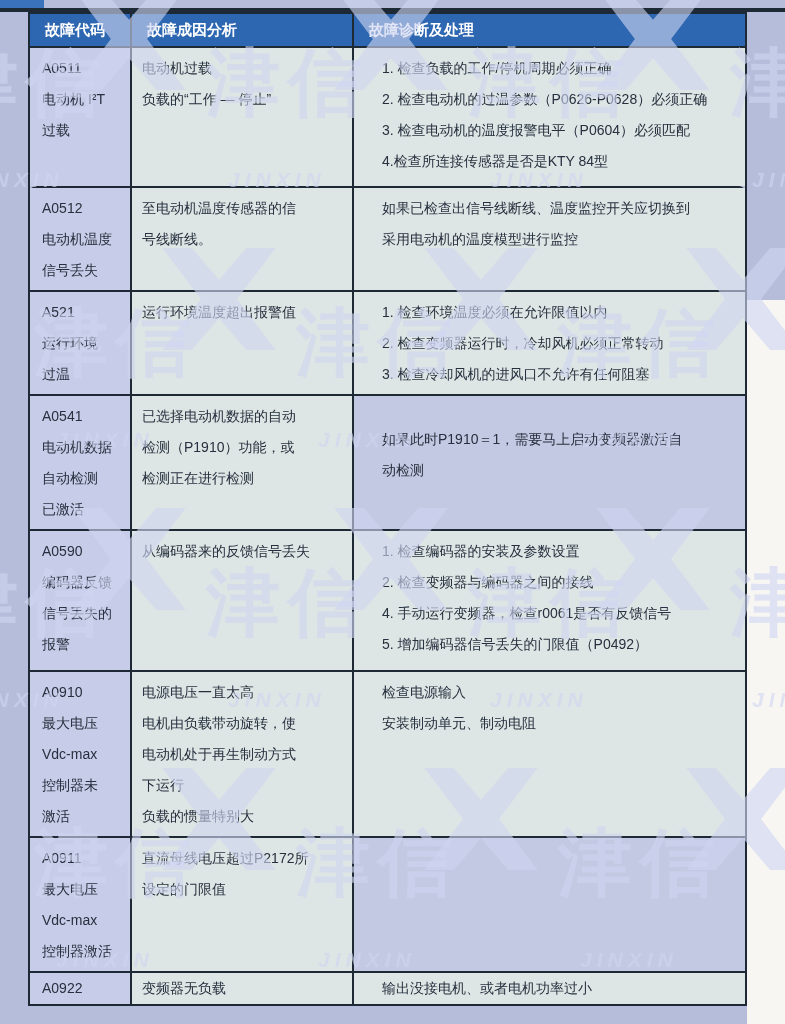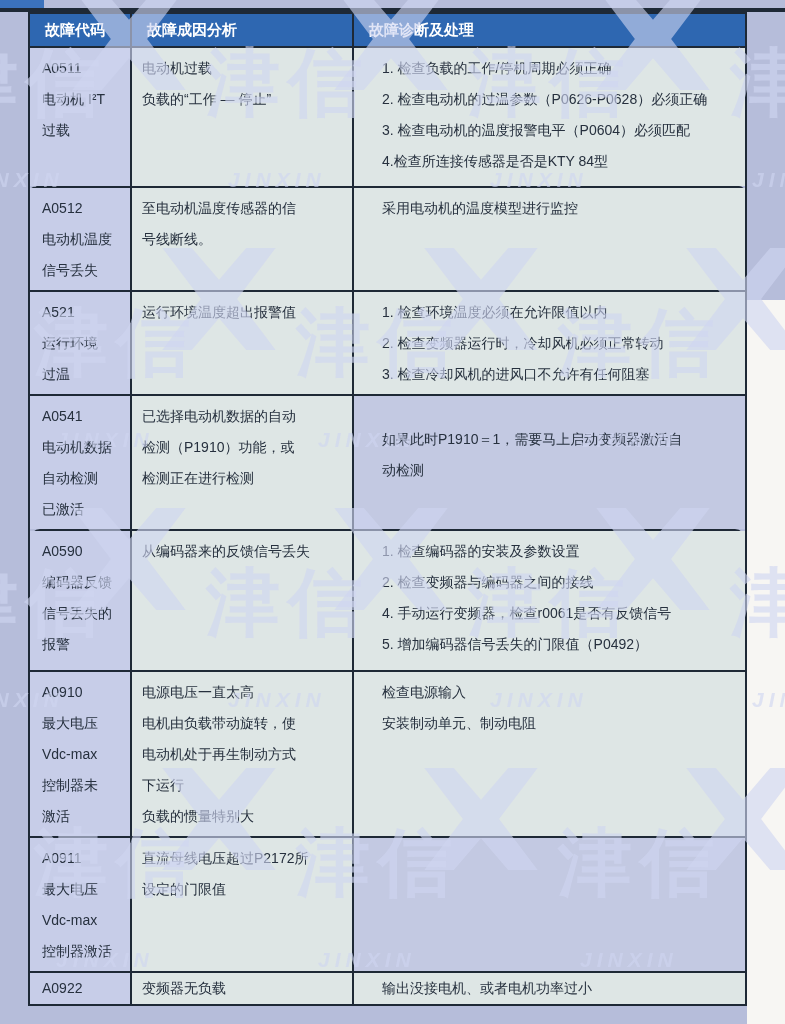--- a/index.html
+++ b/index.html
@@ -45,21 +45,21 @@
   .cell .line { line-height:31px; white-space:nowrap; }
   .code   { background:var(--code-cell-bg,#c7cde8); border-right:2px solid var(--border,#1e2936); padding-left:12px; }
   .cause  { background:var(--cell-bg,#dee6e5); border-right:2px solid var(--border,#1e2936); }
   .remedy { background:var(--cell-bg,#dee6e5); padding-left:28px; }
 
   
   .trow:nth-child(2) { min-height:140px; }
   .trow:nth-child(3) { min-height:103px;border-radius:6px; }
   .trow:nth-child(4) { min-height:103px; }
   .trow:nth-child(5) { min-height:135px; }
-  .trow:nth-child(6) { min-height:141px;border-radius:10px; }
+  .trow:nth-child(6) { min-height:141px; }
   .trow:nth-child(7) { min-height:163px; }
   .trow:nth-child(8) { min-height:125px; }
   .trow:nth-child(9) { min-height:32px; }
   .trow:nth-child(9) .cell { padding-top:1px; padding-bottom:1px; }
   .trow:nth-child(9) .line { line-height:29px; }
 
   
   .trow:nth-child(5) .remedy { background:var(--cell-tint,#c3c9e2); padding-top:28px; }
   .trow:nth-child(8) .remedy { background:var(--cell-tint,#c3c9e2); }
 </style>
@@ -99,20 +99,21 @@
     <div class="cell code">
         <div class="line">A0512</div>
         <div class="line">电动机温度</div>
         <div class="line">信号丢失</div>
       </div>
     <div class="cell cause">
         <div class="line">至电动机温度传感器的信</div>
         <div class="line">号线断线。</div>
       </div>
     <div class="cell remedy">
+        <div class="line">如果已检查出信号线断线、温度监控开关应切换到</div>
         <div class="line">采用电动机的温度模型进行监控</div>
       </div>
   </div>
 
   <div class="trow">
     <div class="cell code">
         <div class="line">A521</div>
         <div class="line">运行环境</div>
         <div class="line">过温</div>
       </div>

